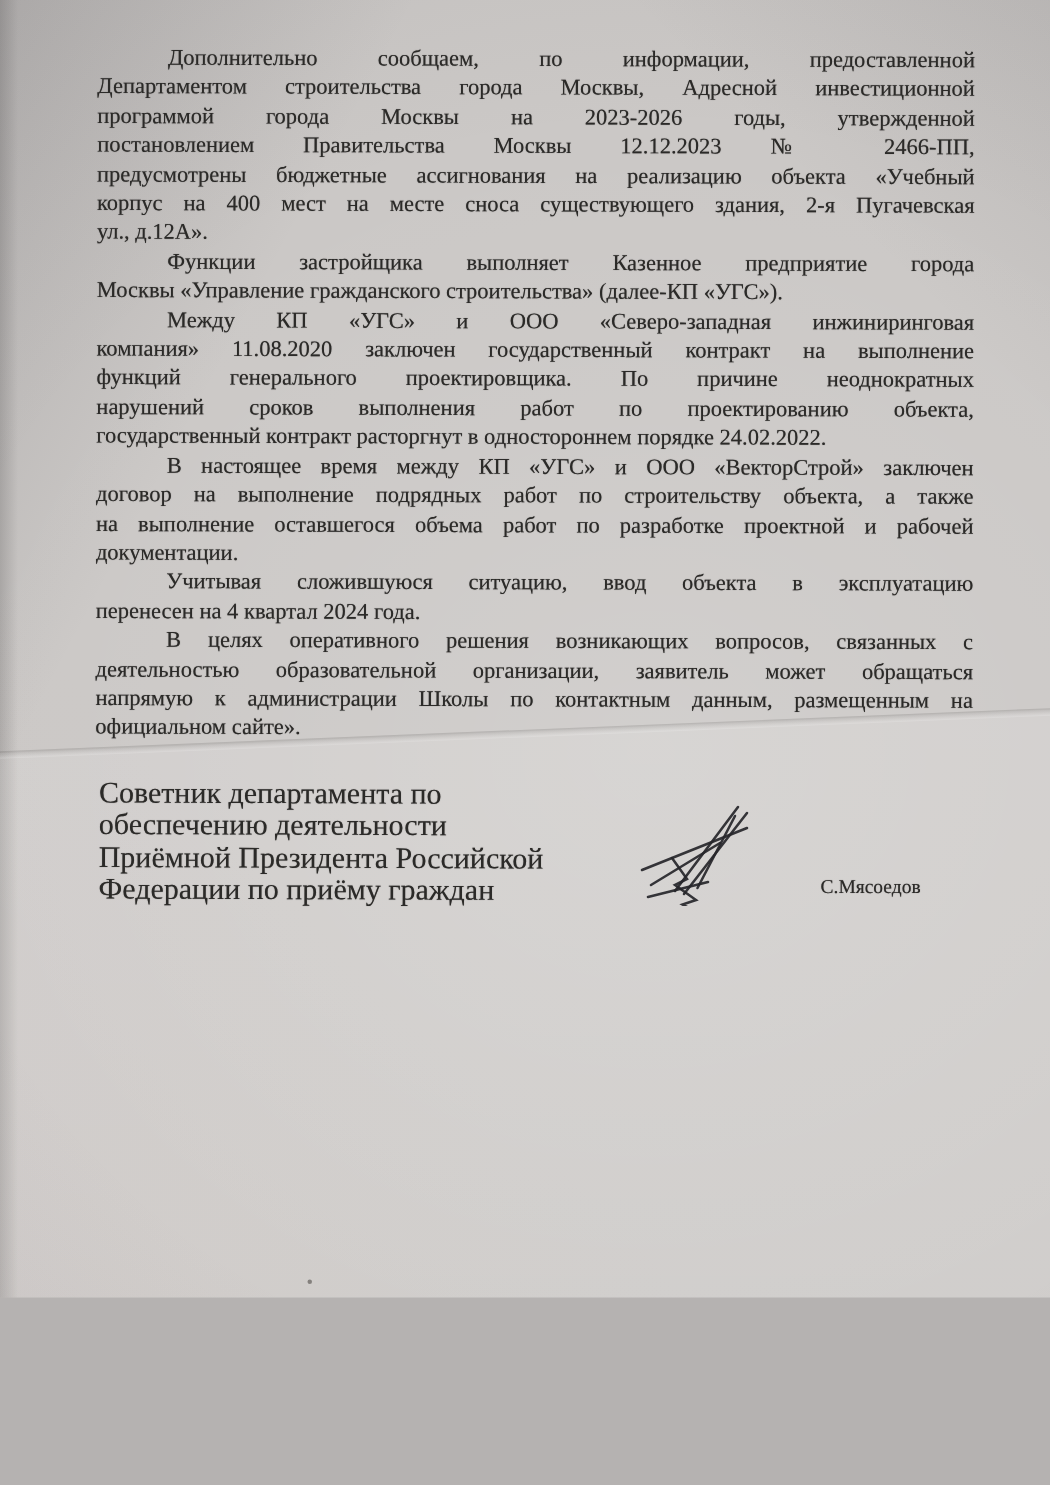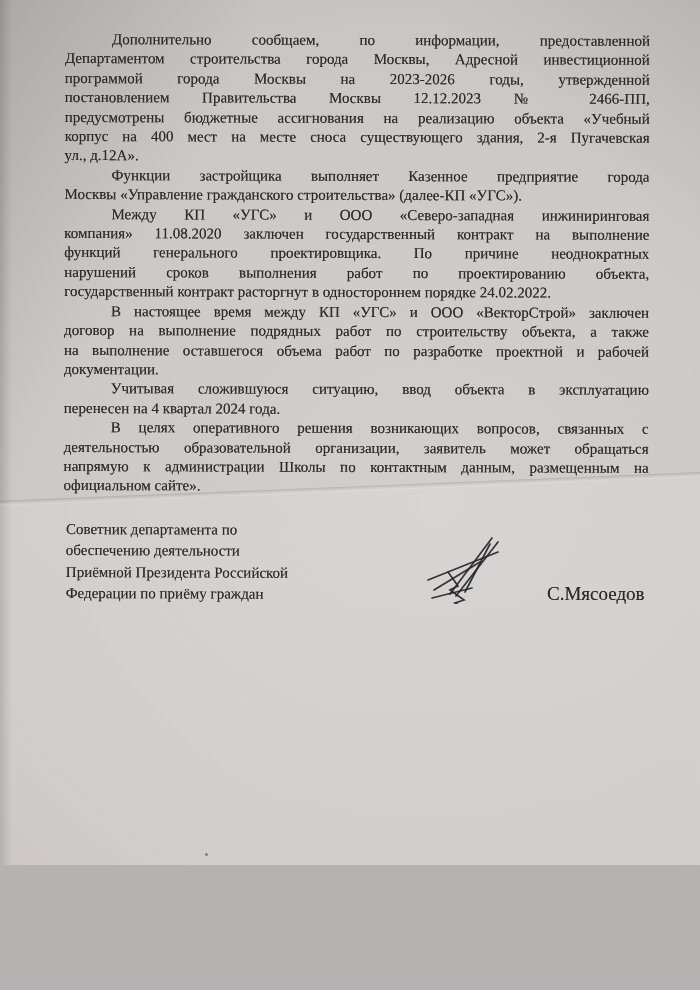--- a/index.html
+++ b/index.html
@@ -40,27 +40,27 @@
     position:absolute;left:65px;top:30px;width:585px;
     font-size:15px;line-height:19.4px;color:#2b2a28;
     text-shadow:0 0 0.6px rgba(43,42,40,0.65);
     transform:rotate(0.18deg);transform-origin:left top;
   }
   .ln{text-align:justify;text-align-last:justify;}
   .ln.first{padding-left:47px;}
   .ln.last{text-align-last:left;}
   .signoff{
     position:absolute;left:66px;top:519px;width:300px;
-    font-size:15px;line-height:21.4px;color:#2b2a28;
+    font-size:20px;line-height:21.4px;color:#2b2a28;
     text-shadow:0 0 0.6px rgba(43,42,40,0.6);
     transform:rotate(0.2deg);transform-origin:left top;
   }
   .signer{
     position:absolute;left:547px;top:583px;
-    font-size:19px;color:#2b2a28;
+    font-size:13px;color:#2b2a28;
     text-shadow:0 0 0.6px rgba(43,42,40,0.6);
   }
   .signature{
     position:absolute;left:420px;top:532px;width:95px;height:72px;
   }
   .signature svg{display:block;width:95px;height:72px;}
   .signature path{
     fill:none;stroke:#26262a;stroke-width:1.7;stroke-linecap:round;opacity:0.92;
   }
 </style>

